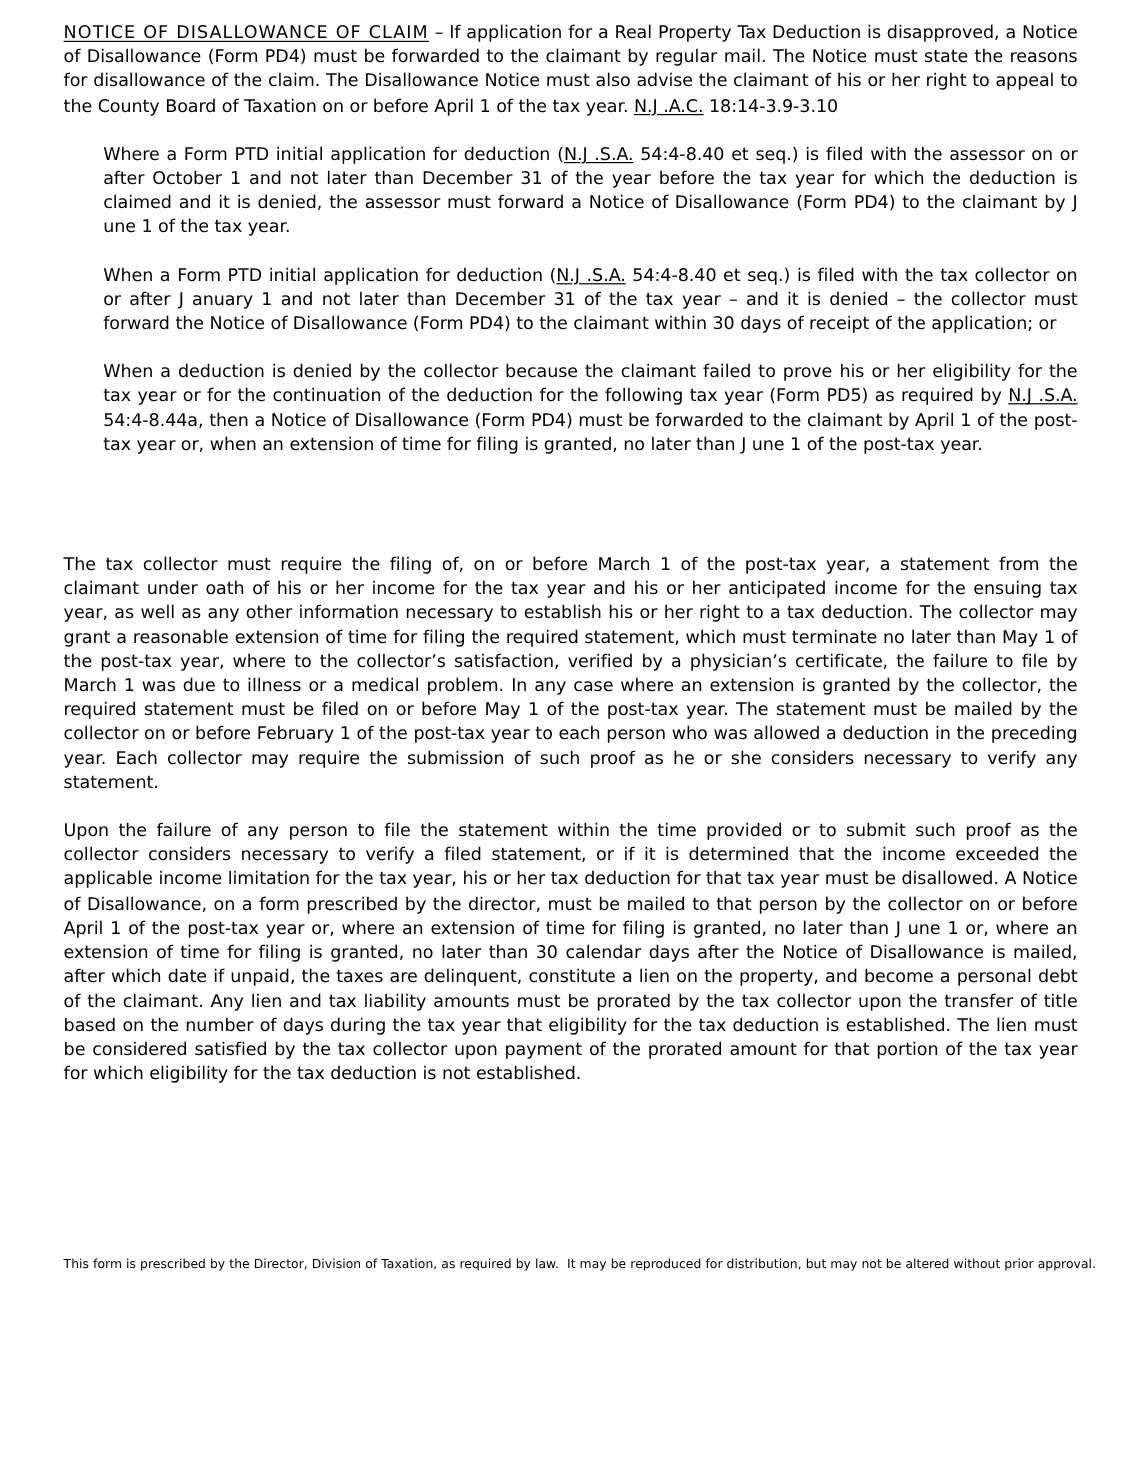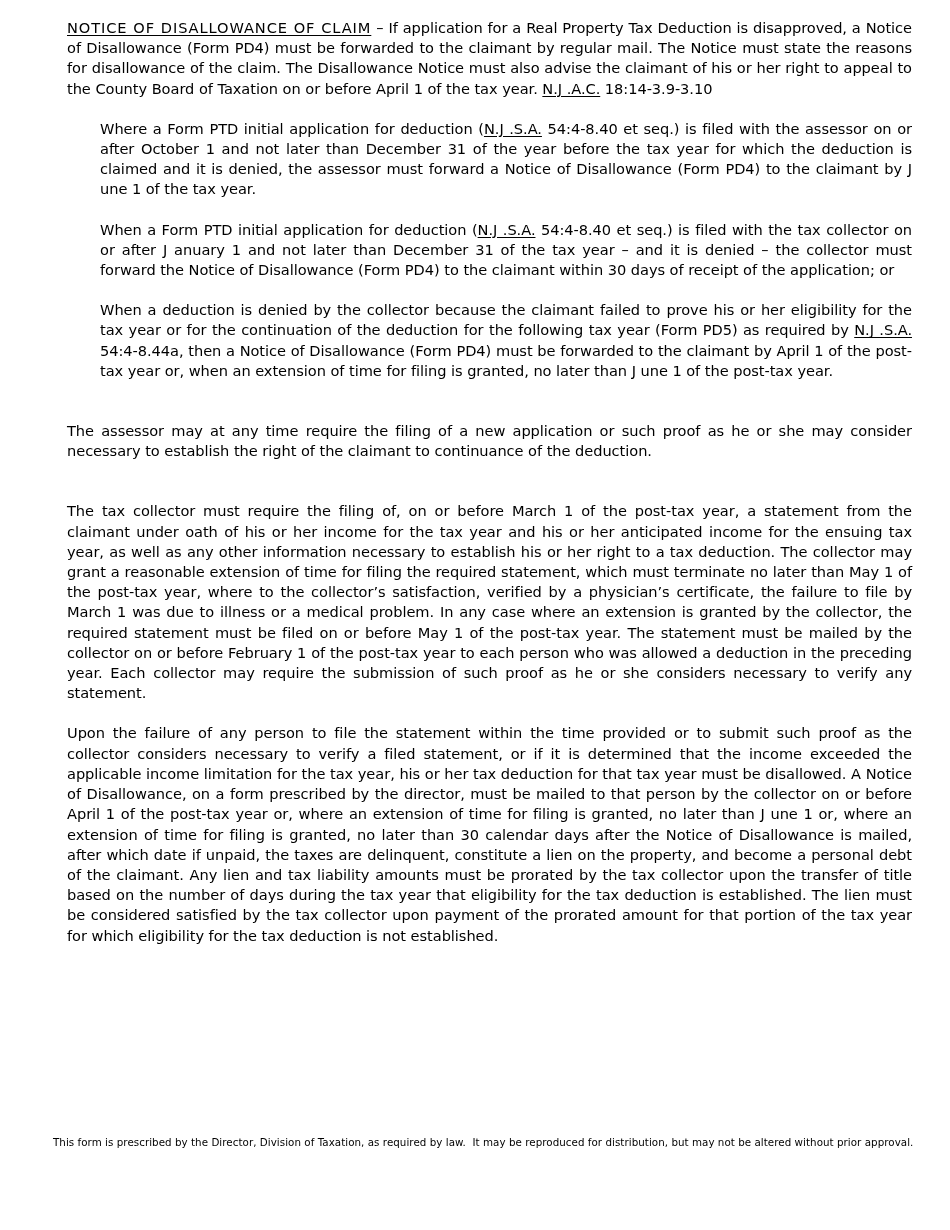--- a/index.html
+++ b/index.html
@@ -15,21 +15,21 @@
   .page {
     position: relative;
     width: 950px;
     height: 1230px;
     background: #ffffff;
     overflow: hidden;
     box-sizing: border-box;
   }
   .content {
     position: absolute;
-    left: 67px;
+    left: 53px;
     top: 18px;
     width: 845px;
   }
   p.para {
     margin: 0 0 0 0;
     font-size: 14.6px;
     line-height: 20.2px;
     text-align: justify;
     text-justify: inter-word;
     letter-spacing: -0.05px;
@@ -49,21 +49,21 @@
   .u { text-decoration: underline; text-underline-offset: 1.5px; }
   .title-run {
     text-decoration: underline;
     text-underline-offset: 2px;
     letter-spacing: 0.9px;
   }
   .nowrap { white-space: nowrap; }
   .footer {
     position: absolute;
     left: 53px;
-    top: 1136px;
+    top: 1048px;
     width: 845px;
     font-size: 10.3px;
     line-height: 13.6px;
     text-align: left;
     letter-spacing: 0.05px;
   }
   .footer div { white-space: pre; }
 </style>
 </head>
 <body>
@@ -84,21 +84,20 @@
 
     <div class="spacer-md"></div>
 
     <p class="para indent"><span>When a deduction is denied by the collector because the claimant failed to prove his or her eligibility for the tax year or for the continuation of the deduction for the following tax year (Form PD5) as required by </span><span class="u nowrap">N.J .S.A.</span><span> 54:4-8.44a, then a Notice of Disallowance (Form PD4) must be forwarded to the claimant by April 1 of the post-tax year or, when an extension of time for filing is granted, no later than J une 1 of the post-tax year.</span></p>
 
     <div class="spacer-md"></div>
 
 
     <div class="spacer-md"></div>
 
-    <p class="para">The assessor may at any time require the filing of a new application or such proof as he or she may consider necessary to establish the right of the claimant to continuance of the deduction.</p>
 
     <div class="spacer-md"></div>
 
 
     <div class="spacer-md"></div>
 
     <p class="para">The tax collector must require the filing of, on or before March 1 of the post-tax year, a statement from the claimant under oath of his or her income for the tax year and his or her anticipated income for the ensuing tax year, as well as any other information necessary to establish his or her right to a tax deduction. The collector may grant a reasonable extension of time for filing the required statement, which must terminate no later than May 1 of the post-tax year, where to the collector’s satisfaction, verified by a physician’s certificate, the failure to file by March 1 was due to illness or a medical problem. In any case where an extension is granted by the collector, the required statement must be filed on or before May 1 of the post-tax year. The statement must be mailed by the collector on or before February 1 of the post-tax year to each person who was allowed a deduction in the preceding year. Each collector may require the submission of such proof as he or she considers necessary to verify any statement.</p>
 
     <div class="spacer-md"></div>
 

